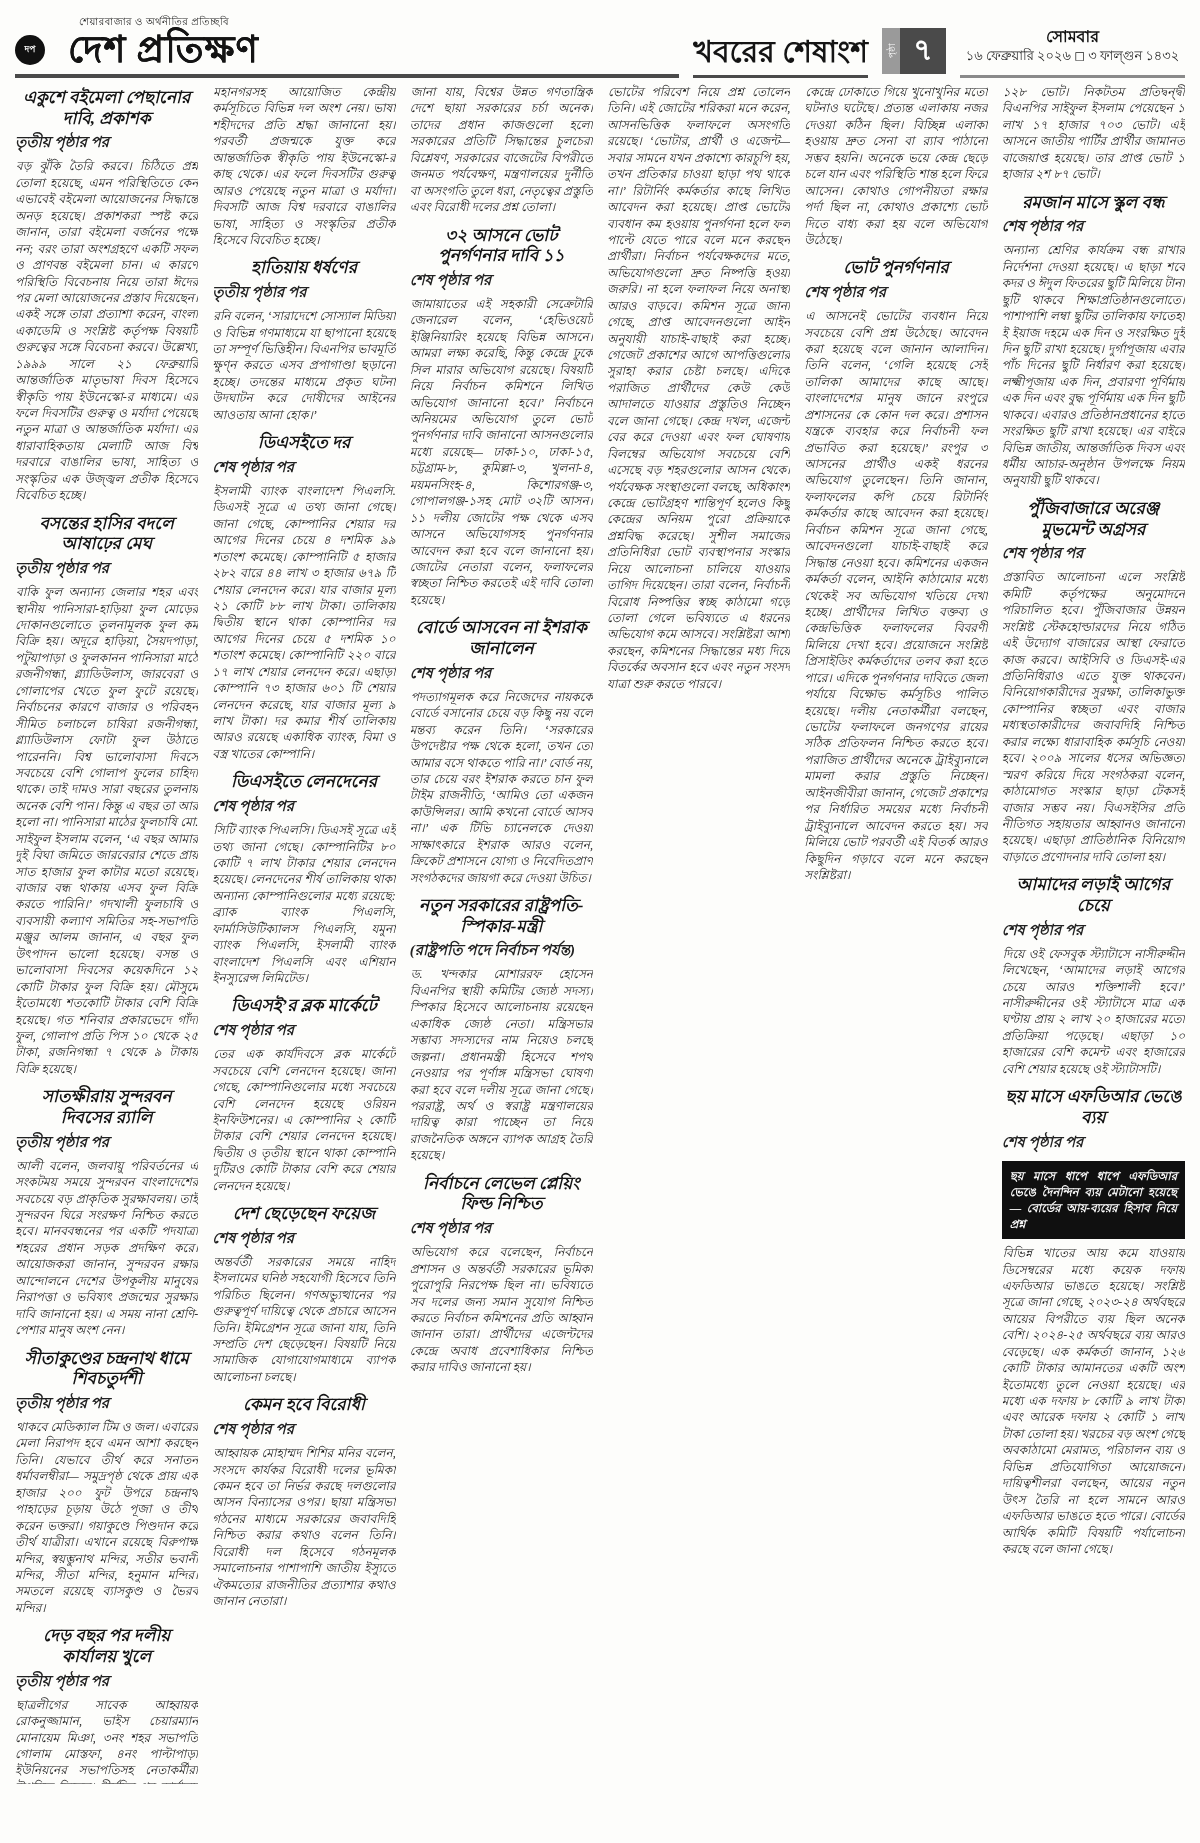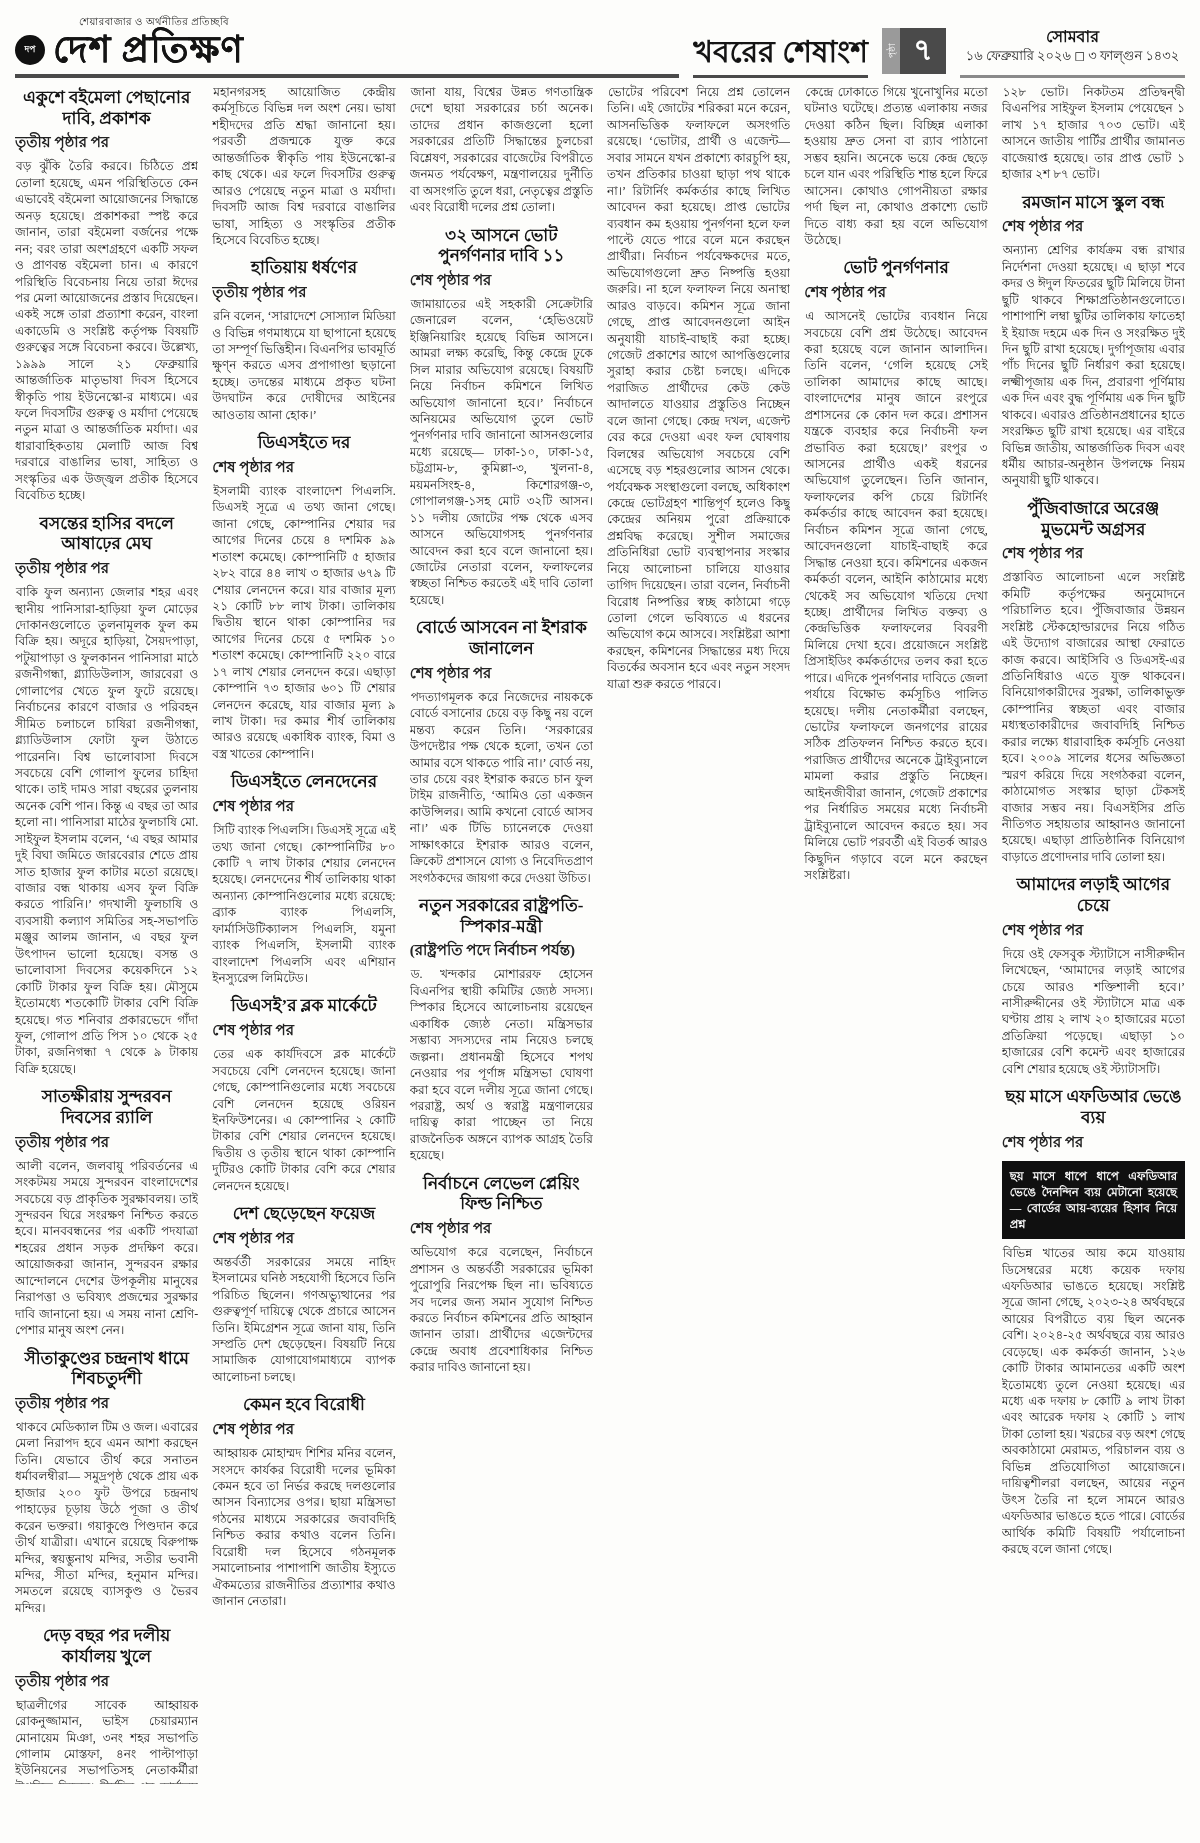--- a/index.html
+++ b/index.html
@@ -6,39 +6,39 @@
   html,body { background:#e8e8e4; }
   .page {
     width:1200px; height:1843px; margin:0 auto; background:#fdfdfb;
     color:#141414; font-family:"Liberation Serif","DejaVu Serif",serif;
     padding:12px 15px 18px 15px; overflow:hidden; position:relative;
   }
   
   .masthead { display:flex; align-items:flex-end; gap:14px; height:66px; margin-bottom:6px; }
   .brand { flex:1 1 auto; border-bottom:4px solid #4a4a4a; padding-bottom:6px; }
   .tagline { font-size:10px; letter-spacing:.5px; color:#222; margin-left:64px; }
-  .logo-row { display:flex; align-items:center; gap:8px; }
+  .logo-row { display:flex; align-items:center; gap:23px; }
   .logo-emblem { width:30px; height:30px; border-radius:50%; background:#111; color:#fff;
     font-size:9px; display:flex; align-items:center; justify-content:center; font-weight:bold; }
   .logo-text { font-size:37px; font-weight:bold; letter-spacing:1px; line-height:1;
     text-shadow:0 0 0 #000;text-align:center; }
   .section-wrap { border-bottom:3px solid #4a4a4a; padding-bottom:8px;text-align:center; }
   .section-title { font-size:30px; font-weight:bold; line-height:1; }
   .pagebox { display:flex; align-items:stretch; height:46px; margin-bottom:4px; }
   .pagebox-label { background:#9a9a9a; color:#fff; width:18px; display:flex; align-items:center;
     justify-content:center; font-size:9px; writing-mode:vertical-rl; transform:rotate(180deg); }
   .pagebox-num { background:#4a4a4a; color:#fff; width:46px; display:flex; align-items:center;
     justify-content:center; font-size:30px; font-weight:bold; }
   .datebox { border-bottom:3px solid #8a8a8a; padding-bottom:8px; min-width:225px;text-align:center; }
   .day { font-size:16px; font-weight:bold; line-height:1.2; }
   .dateline { font-size:13px; color:#222; }
   
   .cols { display:grid; grid-template-columns:repeat(6,1fr); gap:0 14px; height:1700px; overflow:hidden; }
   .col { overflow:hidden; }
-  .story { margin-bottom:10px; }
+  .story { margin-bottom:10px;font-style:italic; }
   .headline { font-size:17px; font-weight:bold; text-align:center; line-height:1.22; margin:4px 2px 1px; }
   .kicker { font-size:15px; text-align:left; color:#222; margin-bottom:3px; font-weight:bold; }
   .body { font-size:12px; line-height:1.37; text-align:justify; color:#1b1b1b; }
   .body::first-letter { padding-left:1px; }
   .highlight { background:#101010; color:#fafafa; font-size:11.5px; line-height:1.4;
     padding:7px 8px; margin:6px 0; text-align:justify; font-weight:bold; }
 </style>
 </head>
 <body>
 

